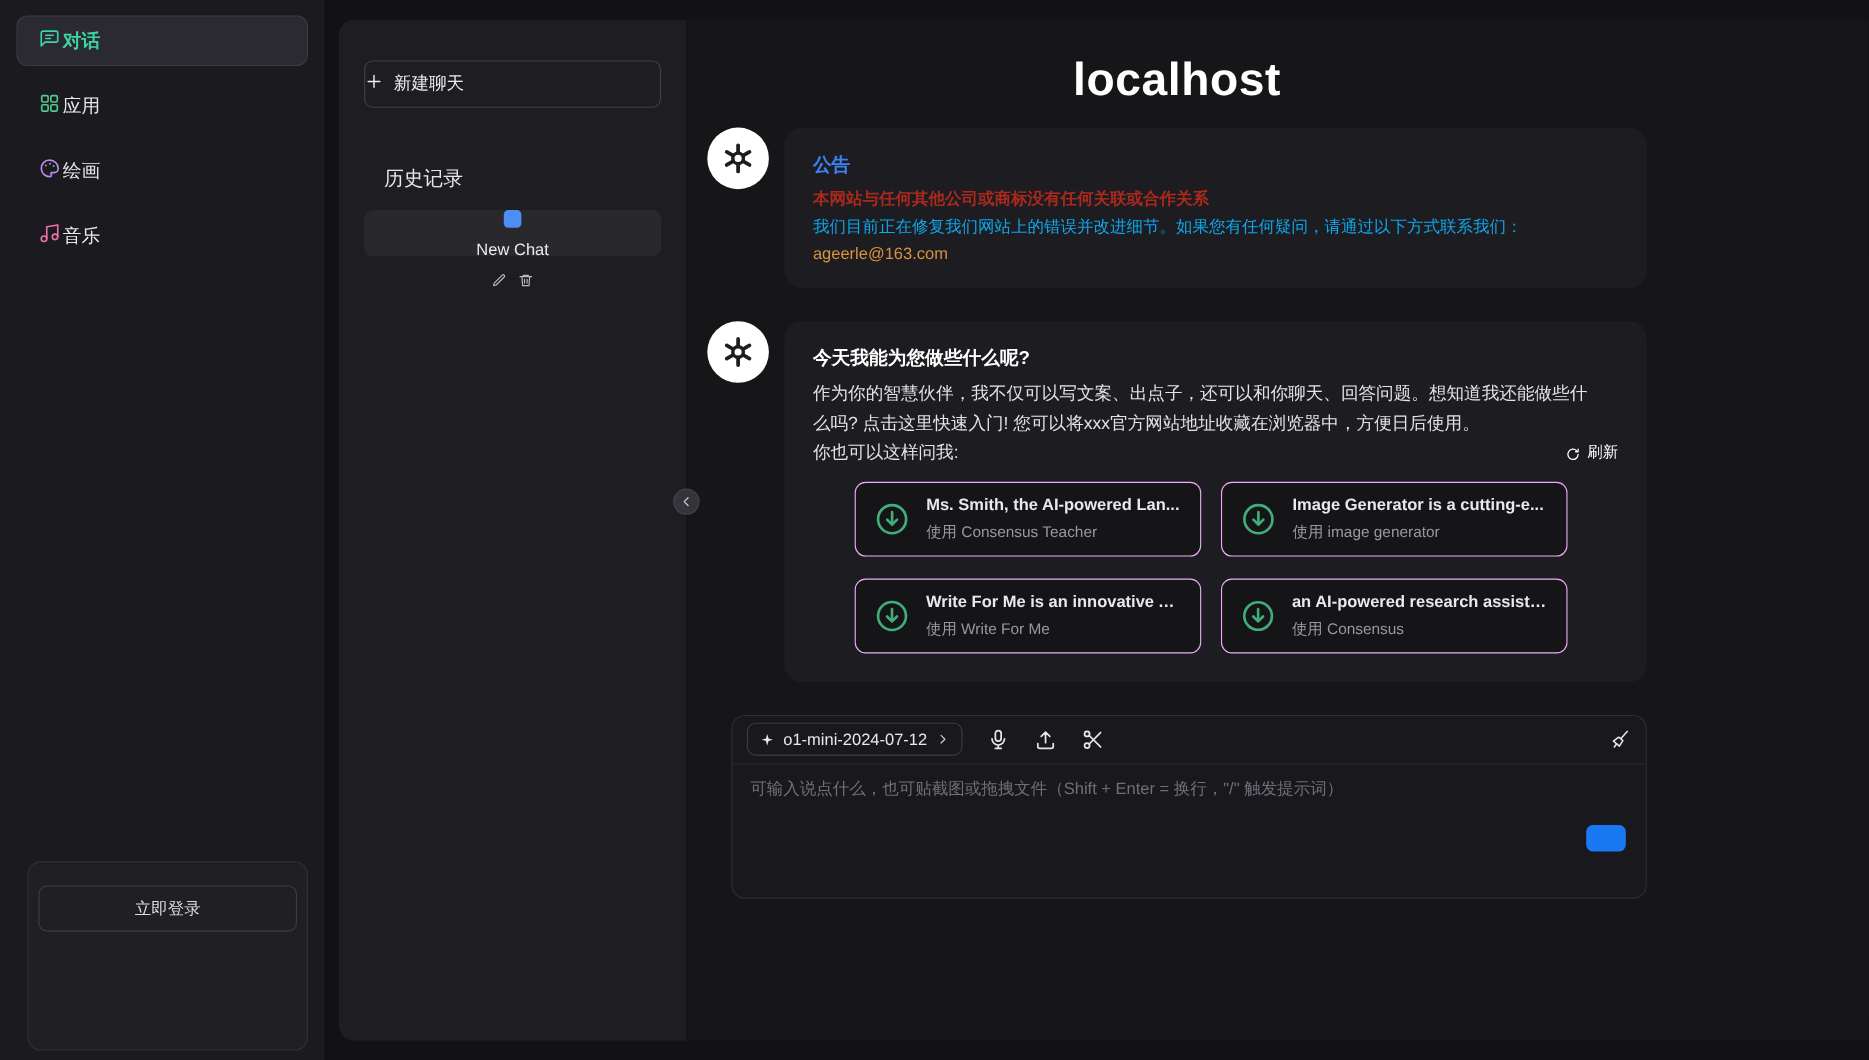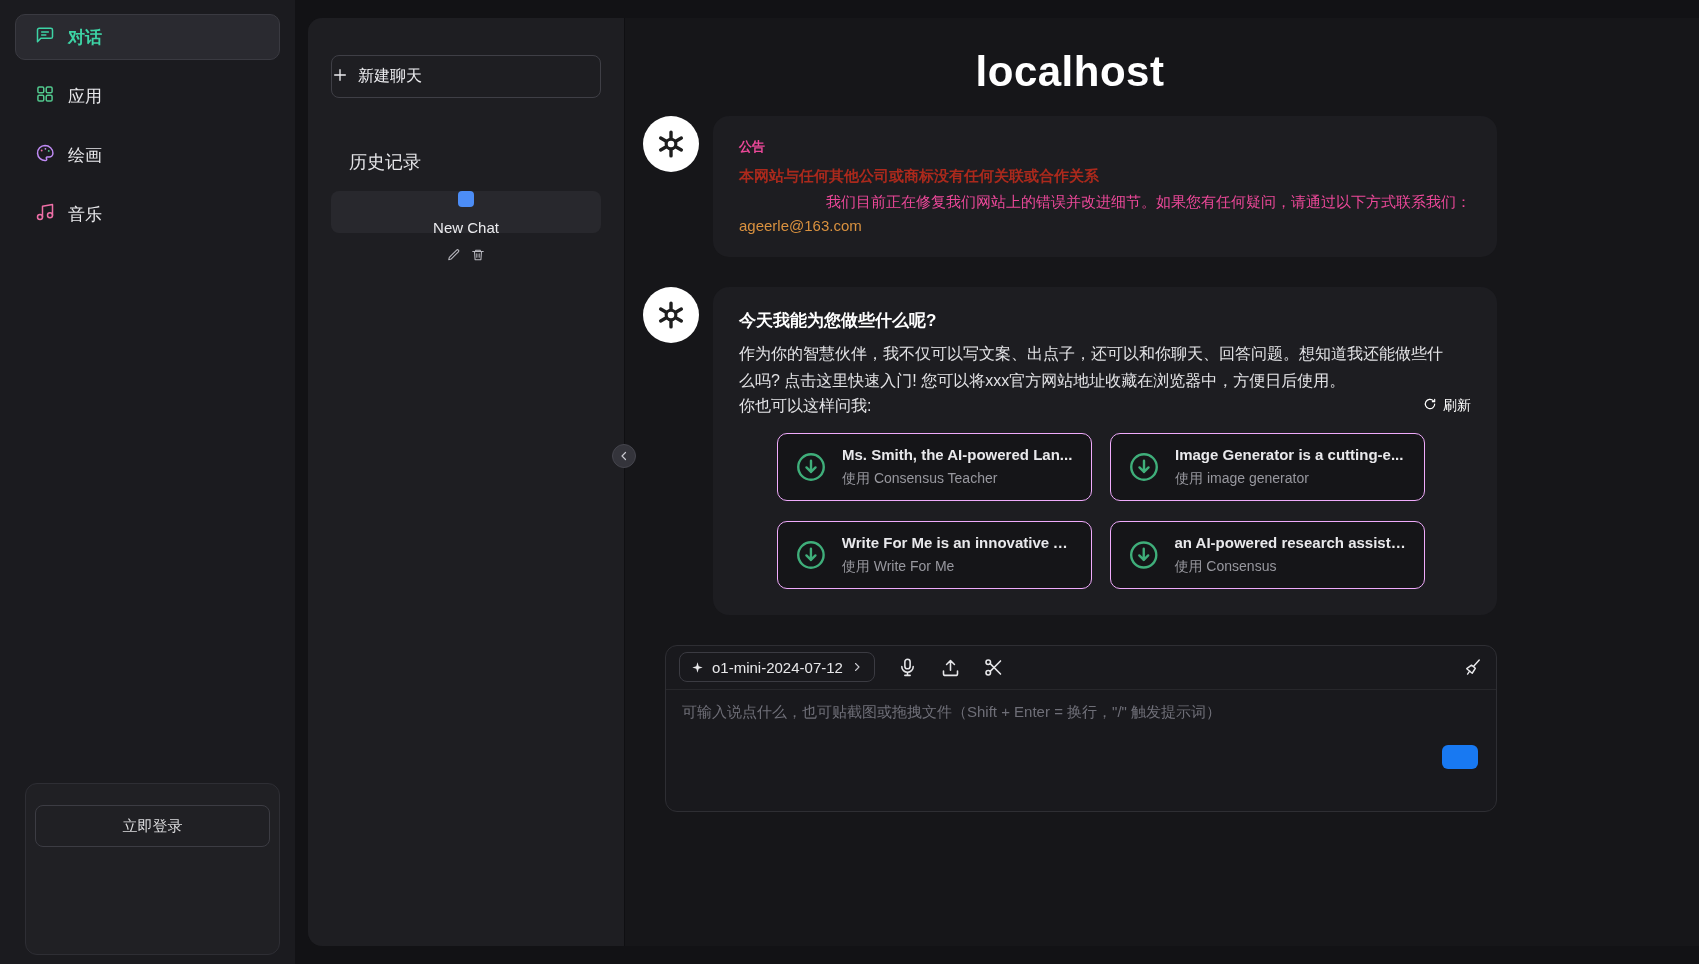--- a/index.html
+++ b/index.html
@@ -8,21 +8,21 @@
     background:#121215;
     font-family:"Liberation Sans","DejaVu Sans",sans-serif;
     color:#e8e8ea;
     overflow:hidden;
   }
   .app { display:flex; width:100%; height:100%; }
 
   
   .sidebar { width:295px; background:#1b1b1f; padding:14px 15px; position:relative; flex-shrink:0; }
   .nav-item {
-    display:flex; align-items:center; gap:13px; height:46px; padding:0 19px;
+    display:flex; align-items:center; gap:2px; height:46px; padding:0 19px;
     border-radius:10px; font-size:17px; color:#e9e9ec; margin-bottom:13px;
     cursor:pointer; border:1px solid transparent;
   }
   .nav-item.active { background:#2a2a30; border-color:#3a3a41; color:#3dd3a5; font-weight:600; }
   .nav-item svg { flex-shrink:0; }
   .login-panel {
     position:absolute; left:25px; right:15px; bottom:9px; height:172px;
     background:#202024; border:1px solid #2e2e34; border-radius:12px; padding:21px 9px;
   }
   .login-btn {
@@ -62,32 +62,32 @@
   
   .main { flex:1; padding:12px 0 0 18px; min-width:0; }
   .site-title { width:854px; text-align:center; font-size:42px; font-weight:700; color:#fff; margin:18px 0 20px; letter-spacing:.5px; }
   .msg-row { display:flex; gap:14px; margin-bottom:30px; width:854px; }
   .avatar {
     width:56px; height:56px; border-radius:50%; background:#fff; flex-shrink:0;
     display:flex; align-items:center; justify-content:center;
   }
   .msg-card { flex:1; background:#1d1d21; border-radius:16px; padding:22px 26px; min-width:0; }
 
-  .ann-heading { font-weight:700; font-size:13px; color:#ec4899; margin-bottom:9px; }
+  .ann-heading { font-weight:700; font-size:17px; color:#3b82f6; margin-bottom:9px; }
   .ann-line { font-size:15px; line-height:1.45; margin-bottom:4px; }
   .l1 { color:#ab291c; font-weight:700; }
   .l2 { color:#c43b2a; font-weight:600; }
-  .l3 { color:#ec4899;text-align:right; }
+  .l3 { color:#0ea5e9; }
   .ann-email { color:#d9913f; font-size:15px; text-decoration:none; display:inline-block; cursor:pointer; }
 
   .welcome-heading { font-weight:700; font-size:17px; color:#fff; margin-bottom:8px; }
   .welcome-body { font-size:16px; line-height:1.7; color:#e3e3e6; max-width:707px; }
   .hint-row { display:flex; align-items:center; justify-content:space-between; margin:2px 0 16px; }
   .hint { font-size:16px; color:#e3e3e6; }
-  .refresh-btn { display:flex; align-items:flex-start; gap:6px; background:none; border:none; color:#fff; font-size:14px; font-family:inherit; cursor:pointer; }
+  .refresh-btn { display:flex; align-items:flex-end; gap:6px; background:none; border:none; color:#fff; font-size:14px; font-family:inherit; cursor:pointer; }
 
   .suggestion-grid { display:grid; grid-template-columns:1fr 1fr; gap:20px 18px; margin:0 46px 4px 38px; }
   .sug-card {
     background:#151518; border:1px solid #f0abfc; border-radius:10px; padding:12px 16px;
     display:flex; align-items:center; gap:14px; cursor:pointer; min-width:0;
   }
   .sug-texts { min-width:0; }
   .sug-title { font-size:15px; font-weight:600; color:#e9e9ec; white-space:nowrap; overflow:hidden; text-overflow:ellipsis; margin-bottom:7px; }
   .sug-sub { font-size:14px; color:#98989f; white-space:nowrap; overflow:hidden; }
 

